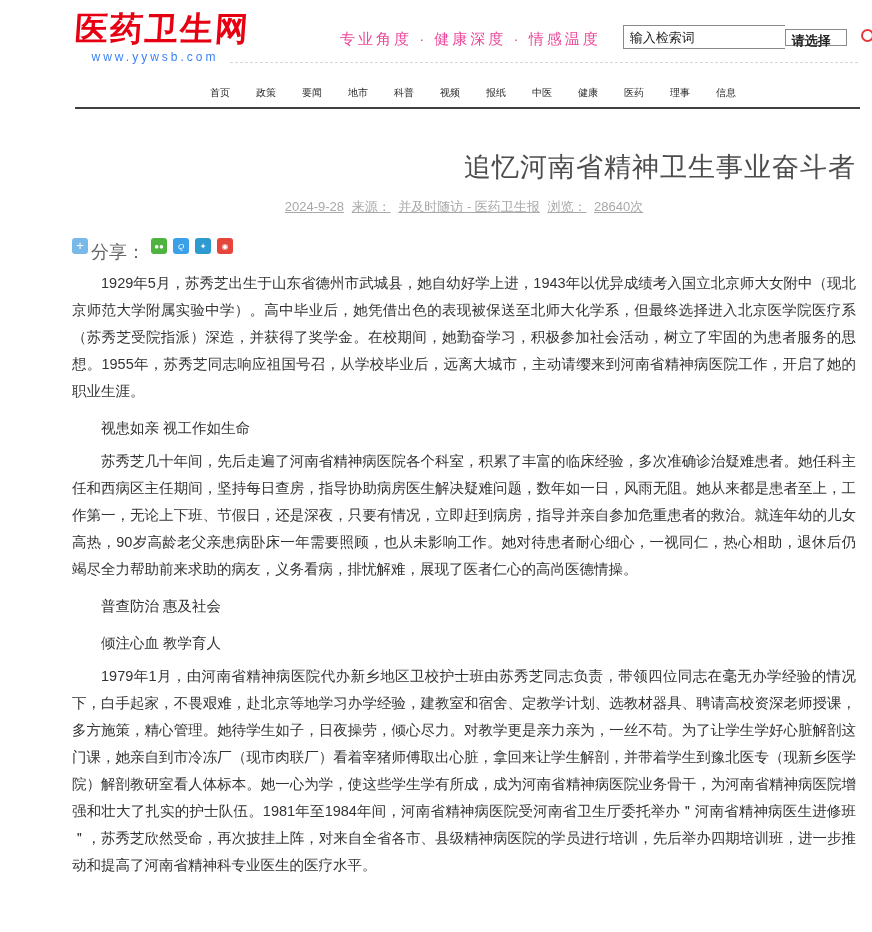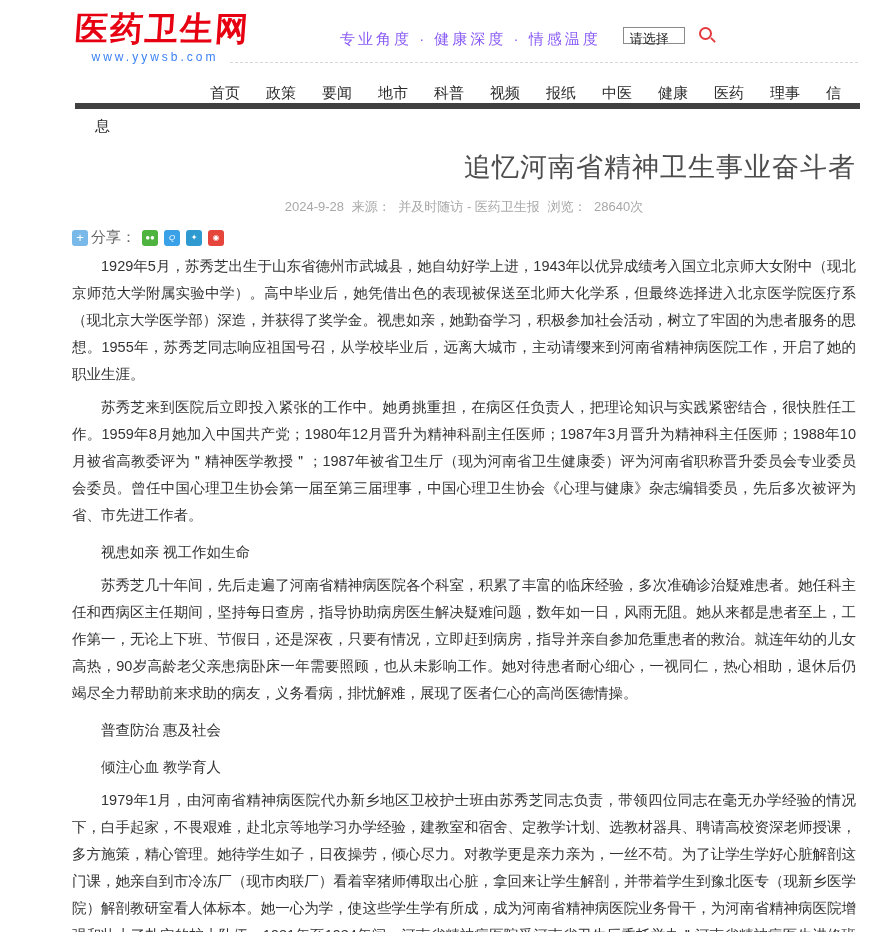--- a/index.html
+++ b/index.html
@@ -5,64 +5,65 @@
   * { box-sizing: border-box; }
   html, body { margin: 0; padding: 0; background: #ffffff; }
   body { font-family: "Liberation Sans", "DejaVu Sans", sans-serif; }
   .page { width: 872px; margin: 0 auto; background: #fff; position: relative; min-height: 932px; }
 
   
   .site-header { position: relative; height: 76px; padding: 10px 14px 0 75px; display: flex; align-items: flex-start; }
   .logo-block { width: 160px; text-align: center; cursor: pointer; }
   .logo-text { font-size: 33px; font-weight: 900; color: #e60012; letter-spacing: 2px; line-height: 38px; transform: skewX(-4deg); white-space: nowrap; }
   .logo-url { font-size: 12px; color: #3b82f6; letter-spacing: 3px; margin-top: 2px; }
-  .slogan { margin-left: 105px; margin-top: 20px; color: #8b5cf6; font-size: 15px; letter-spacing: 3px; white-space: nowrap; }
+  .slogan { margin-left: 105px; margin-top: 20px; color: #ec4899; font-size: 15px; letter-spacing: 3px; white-space: nowrap; }
   .search-area { margin-left: 22px; margin-top: 15px; display: flex; align-items: center; }
   .search-input { width: 162px; height: 24px; border: 1px solid #8a8a8a; border-right: none; padding: 0 6px; font-size: 13px; color: #222; outline: none; }
   .search-input::placeholder { color: #222; opacity: 1; }
-  .search-select { width: 62px; height: 17px; border: 1px solid #8a8a8a; font-size: 13px; color: #222; line-height: 22px; padding-left: 6px; background: #fff; cursor: pointer; }
+  .search-select { width: 62px; height: 17px; border: 1px solid #8a8a8a; font-size: 13px; color: #222; line-height: 22px; padding-left: 6px; background: #fff; cursor: pointer; font-weight: bold; }
   .mag { position: relative; width: 20px; height: 20px; margin-left: 12px; cursor: pointer; display: inline-block; }
   .mag::before { content: ""; position: absolute; left: 2px; top: 2px; width: 9px; height: 9px; border: 2px solid #e4393c; border-radius: 50%; }
   .mag::after { content: ""; position: absolute; left: 13px; top: 14px; width: 6px; height: 2px; background: #e4393c; transform: rotate(45deg); }
   .header-dashed { position: absolute; left: 230px; right: 14px; top: 62px; border-top: 1px dashed #d7d7d7; }
 
   
-  .main-nav { margin: 0 12px 0 75px; padding-left: 20px; padding-right: 15px; height: 33px; line-height: 33px; border-bottom: 6px solid #404040; text-indent: 115px; word-break: break-all; font-size: 15px; }
+  .main-nav { margin: 0 12px 0 75px; padding-left: 20px; padding-right: 15px; height: 33px; line-height: 33px; border-bottom: 2px solid #404040; text-indent: 115px; word-break: break-all; font-size: 10px; }
   .nav-item { color: #2b2b2b; text-decoration: none; margin-right: 26px; cursor: pointer; }
 
   
   .article { margin: 0 16px 0 72px; padding-top: 40px; }
   .article-title { text-align: right; font-size: 27px; font-weight: 400; color: #4d4d4d; letter-spacing: 1px; margin: 0 0 13px 0; }
   .article-meta { text-align: center; font-size: 13px; color: #a8a8a8; }
-  .article-meta span { margin: 4px 2px; }
+  .article-meta span { margin: 4px 2px; text-decoration: underline; }
   .meta-views-count { margin-left: 8px; }
 
   .share-row { display: flex; align-items: center; margin-top: 12px; }
   .share-plus { width: 16px; height: 16px; background: #79b9ea; border-radius: 3px; color: #fff; font-size: 13px; line-height: 15px; text-align: center; cursor: pointer; flex: 0 0 auto; }
-  .share-label { font-size: 15px; color: #666; margin: 0 6px 0 3px; }
+  .share-label { font-size: 18px; color: #666; margin: 12px 6px 0 3px; }
   .share-icons { display: flex; align-items: center; }
   .share-icon { width: 16px; height: 16px; border-radius: 3px; color: #fff; display: inline-flex; align-items: center; justify-content: center; margin-right: 6px; font-size: 8px; cursor: pointer; overflow: hidden; }
 
   .byline { text-align: center; font-weight: bold; font-size: 15px; color: #262626; margin: 28px 0 10px 0; }
 
   .body-line { font-size: 14.5px; color: #333; line-height: 27px; text-align: justify; text-indent: 2em; margin: 6px 0; }
   .body-line.subhead { margin-top: 10px; }
 </style>
 </head>
 <body>
 
 <div class="page">
 
   <header class="site-header">
     <div class="logo-block">
       <div class="logo-text">医药卫生网</div>
       <div class="logo-url">www.yywsb.com</div>
     </div>
     <div class="slogan">专业角度 · 健康深度 · 情感温度</div>
     <div class="search-area">
+      <input class="search-input" type="text" placeholder="输入检索词" style="">
       <div class="search-select">请选择</div>
       <span class="mag"></span>
     </div>
     <div class="header-dashed"></div>
   </header>
 
   <nav class="main-nav"><a class="nav-item">首页</a><a class="nav-item">政策</a><a class="nav-item">要闻</a><a class="nav-item">地市</a><a class="nav-item">科普</a><a class="nav-item">视频</a><a class="nav-item">报纸</a><a class="nav-item">中医</a><a class="nav-item">健康</a><a class="nav-item">医药</a><a class="nav-item">理事</a><a class="nav-item">信息</a></nav>
 
   <main class="article">
     <h1 class="article-title">追忆河南省精神卫生事业奋斗者</h1>
@@ -89,22 +90,21 @@
             <i>✦</i>
           </span>
           <span class="share-icon" style="background: rgb(230, 69, 60);">
             <i>◉</i>
           </span>
         </span>
     </div>
 
 
     <div>
-        <p class="body-line paragraph">1929年5月，苏秀芝出生于山东省德州市武城县，她自幼好学上进，1943年以优异成绩考入国立北京师大女附中（现北京师范大学附属实验中学）。高中毕业后，她凭借出色的表现被保送至北师大化学系，但最终选择进入北京医学院医疗系（现北京大学医学部）深造，并获得了奖学金。视患如亲，她勤奋学习，积极参加社会活动，树立了牢固的为患者服务的思想。1955年，苏秀芝同志响应祖国号召，从学校毕业后，远离大城市，主动请缨来到河南省精神病医院工作，开启了她的职业生涯。</p>
-        <p class="body-line paragraph">苏秀芝来到医院后立即投入紧张的工作中。她勇挑重担，在病区任负责人，把理论知识与实践紧密结合，很快胜任工作。1959年8月她加入中国共产党；1980年12月晋升为精神科副主任医师；1987年3月晋升为精神科主任医师；1988年10月被省高教委评为＂精神医学教授＂；1987年被省卫生厅（现为河南省卫生健康委）评为河南省职称晋升委员会专业委员会委员。曾任中国心理卫生协会第一届至第三届理事，中国心理卫生协会《心理与健康》杂志编辑委员，先后多次被评为省、市先进工作者。</p>
+        <p class="body-line paragraph">1929年5月，苏秀芝出生于山东省德州市武城县，她自幼好学上进，1943年以优异成绩考入国立北京师大女附中（现北京师范大学附属实验中学）。高中毕业后，她凭借出色的表现被保送至北师大化学系，但最终选择进入北京医学院医疗系（苏秀芝受院指派）深造，并获得了奖学金。在校期间，她勤奋学习，积极参加社会活动，树立了牢固的为患者服务的思想。1955年，苏秀芝同志响应祖国号召，从学校毕业后，远离大城市，主动请缨来到河南省精神病医院工作，开启了她的职业生涯。</p>
         <p class="body-line subhead">视患如亲 视工作如生命</p>
         <p class="body-line paragraph">苏秀芝几十年间，先后走遍了河南省精神病医院各个科室，积累了丰富的临床经验，多次准确诊治疑难患者。她任科主任和西病区主任期间，坚持每日查房，指导协助病房医生解决疑难问题，数年如一日，风雨无阻。她从来都是患者至上，工作第一，无论上下班、节假日，还是深夜，只要有情况，立即赶到病房，指导并亲自参加危重患者的救治。就连年幼的儿女高热，90岁高龄老父亲患病卧床一年需要照顾，也从未影响工作。她对待患者耐心细心，一视同仁，热心相助，退休后仍竭尽全力帮助前来求助的病友，义务看病，排忧解难，展现了医者仁心的高尚医德情操。</p>
         <p class="body-line subhead">普查防治 惠及社会</p>
         <p class="body-line subhead">倾注心血 教学育人</p>
         <p class="body-line paragraph">1979年1月，由河南省精神病医院代办新乡地区卫校护士班由苏秀芝同志负责，带领四位同志在毫无办学经验的情况下，白手起家，不畏艰难，赴北京等地学习办学经验，建教室和宿舍、定教学计划、选教材器具、聘请高校资深老师授课，多方施策，精心管理。她待学生如子，日夜操劳，倾心尽力。对教学更是亲力亲为，一丝不苟。为了让学生学好心脏解剖这门课，她亲自到市冷冻厂（现市肉联厂）看着宰猪师傅取出心脏，拿回来让学生解剖，并带着学生到豫北医专（现新乡医学院）解剖教研室看人体标本。她一心为学，使这些学生学有所成，成为河南省精神病医院业务骨干，为河南省精神病医院增强和壮大了扎实的护士队伍。1981年至1984年间，河南省精神病医院受河南省卫生厅委托举办＂河南省精神病医生进修班＂，苏秀芝欣然受命，再次披挂上阵，对来自全省各市、县级精神病医院的学员进行培训，先后举办四期培训班，进一步推动和提高了河南省精神科专业医生的医疗水平。</p>
       </div>
   </main>
 
 </div>
 

